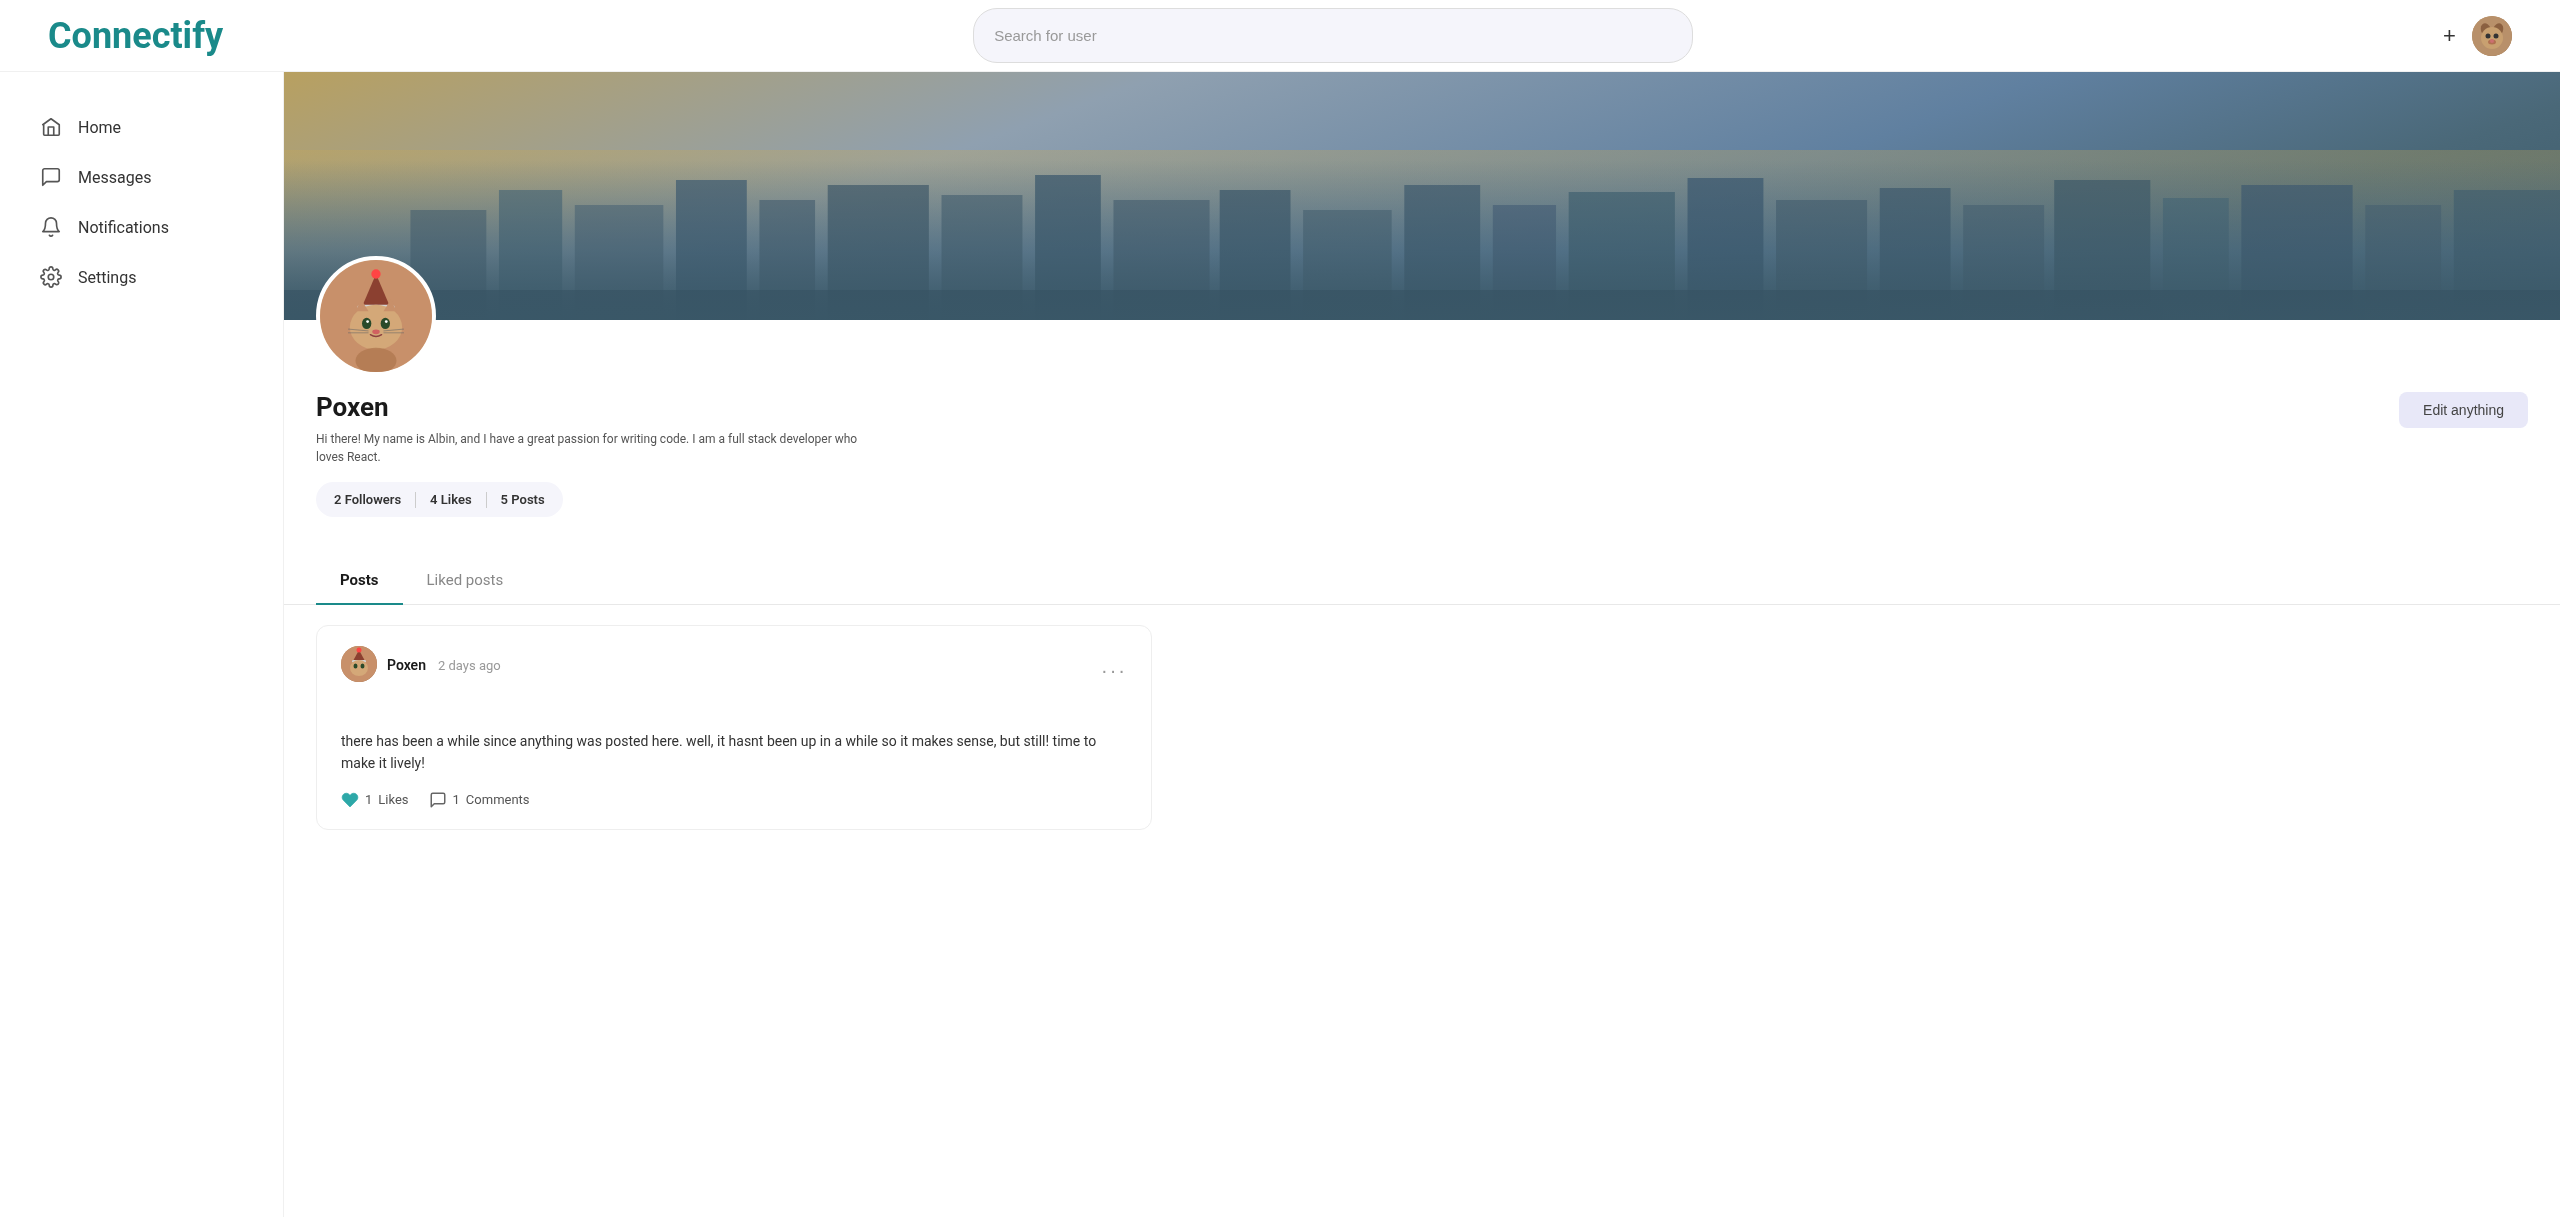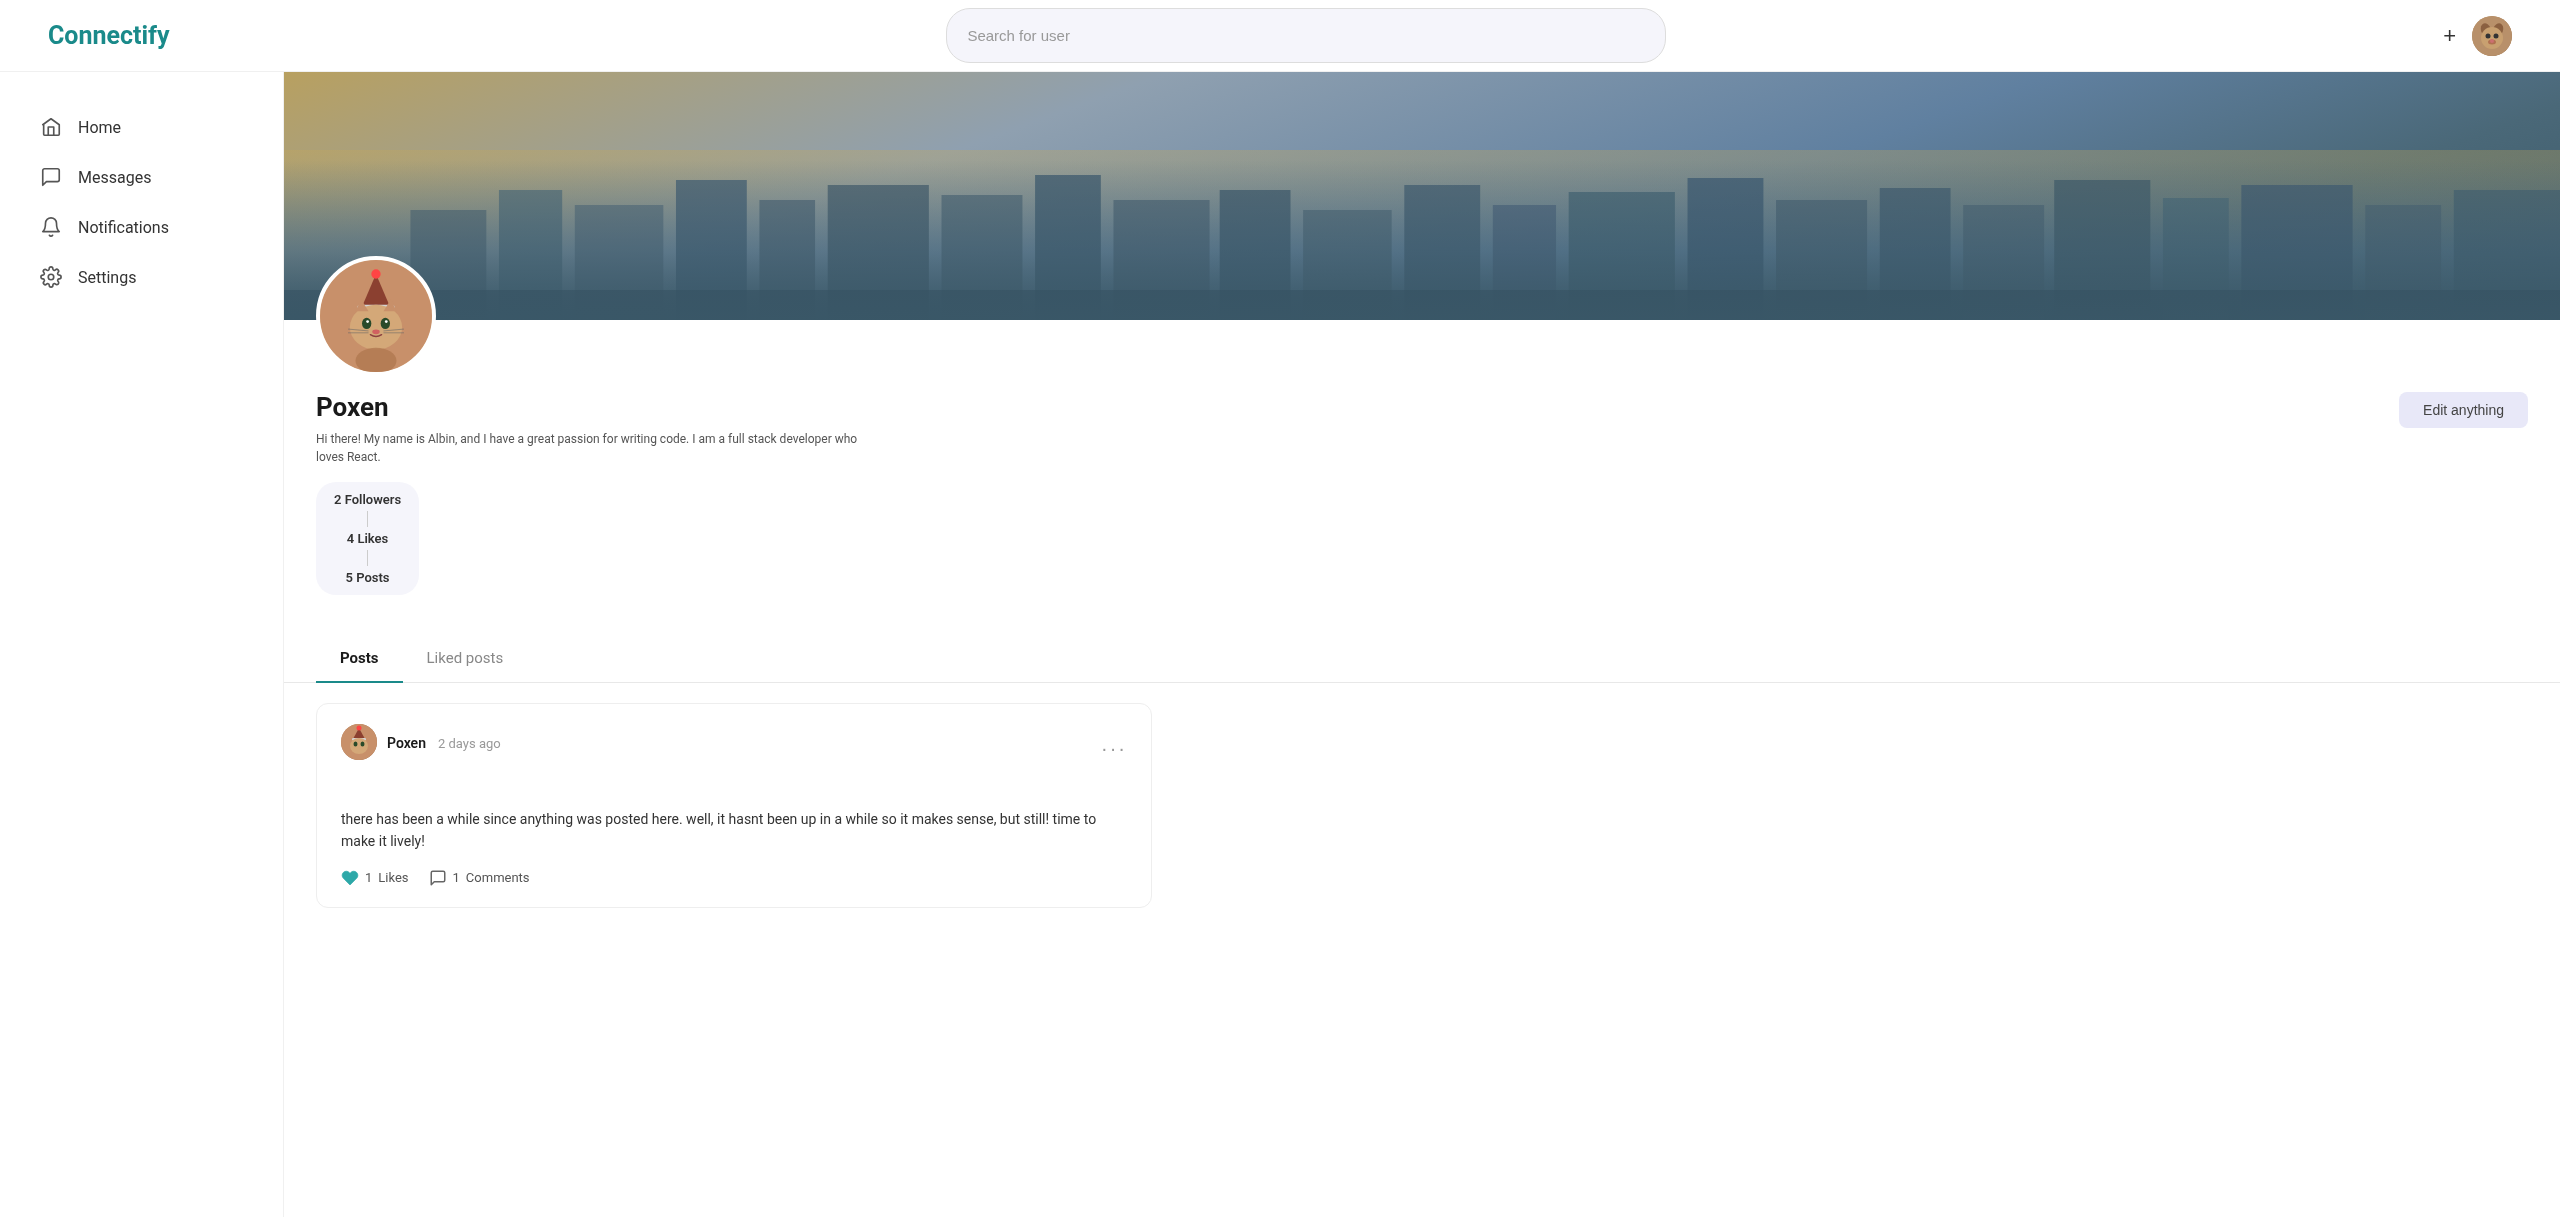--- a/index.html
+++ b/index.html
@@ -17,21 +17,21 @@
       align-items: center;
       padding: 0 48px;
       height: 72px;
       background: #ffffff;
       border-bottom: 1px solid #f0f0f0;
       position: sticky;
       top: 0;
       z-index: 100;
     }
     .logo {
-      font-size: 25px;
+      font-size: 36px;
       font-weight: 700;
       color: #1a8a8a;
       margin-right: auto;
       flex-shrink: 0;
     }
     .search-bar {
       flex: 1;
       max-width: 720px;
       margin: 0 auto;
     }
@@ -212,21 +212,20 @@
       margin-bottom: 16px;
     }
     .stats-row {
       display: flex;
       gap: 0;
       background: #f5f5fb;
       border-radius: 20px;
       padding: 6px 4px;
       display: inline-flex;
       align-items: center;
-      flex-direction: column;
     }
     .stat-item {
       font-size: 13px;
       color: #555;
       padding: 4px 14px;
       cursor: pointer;
     }
     .stat-item span { font-weight: 600; color: #333; }
     .stat-divider {
       width: 1px;

